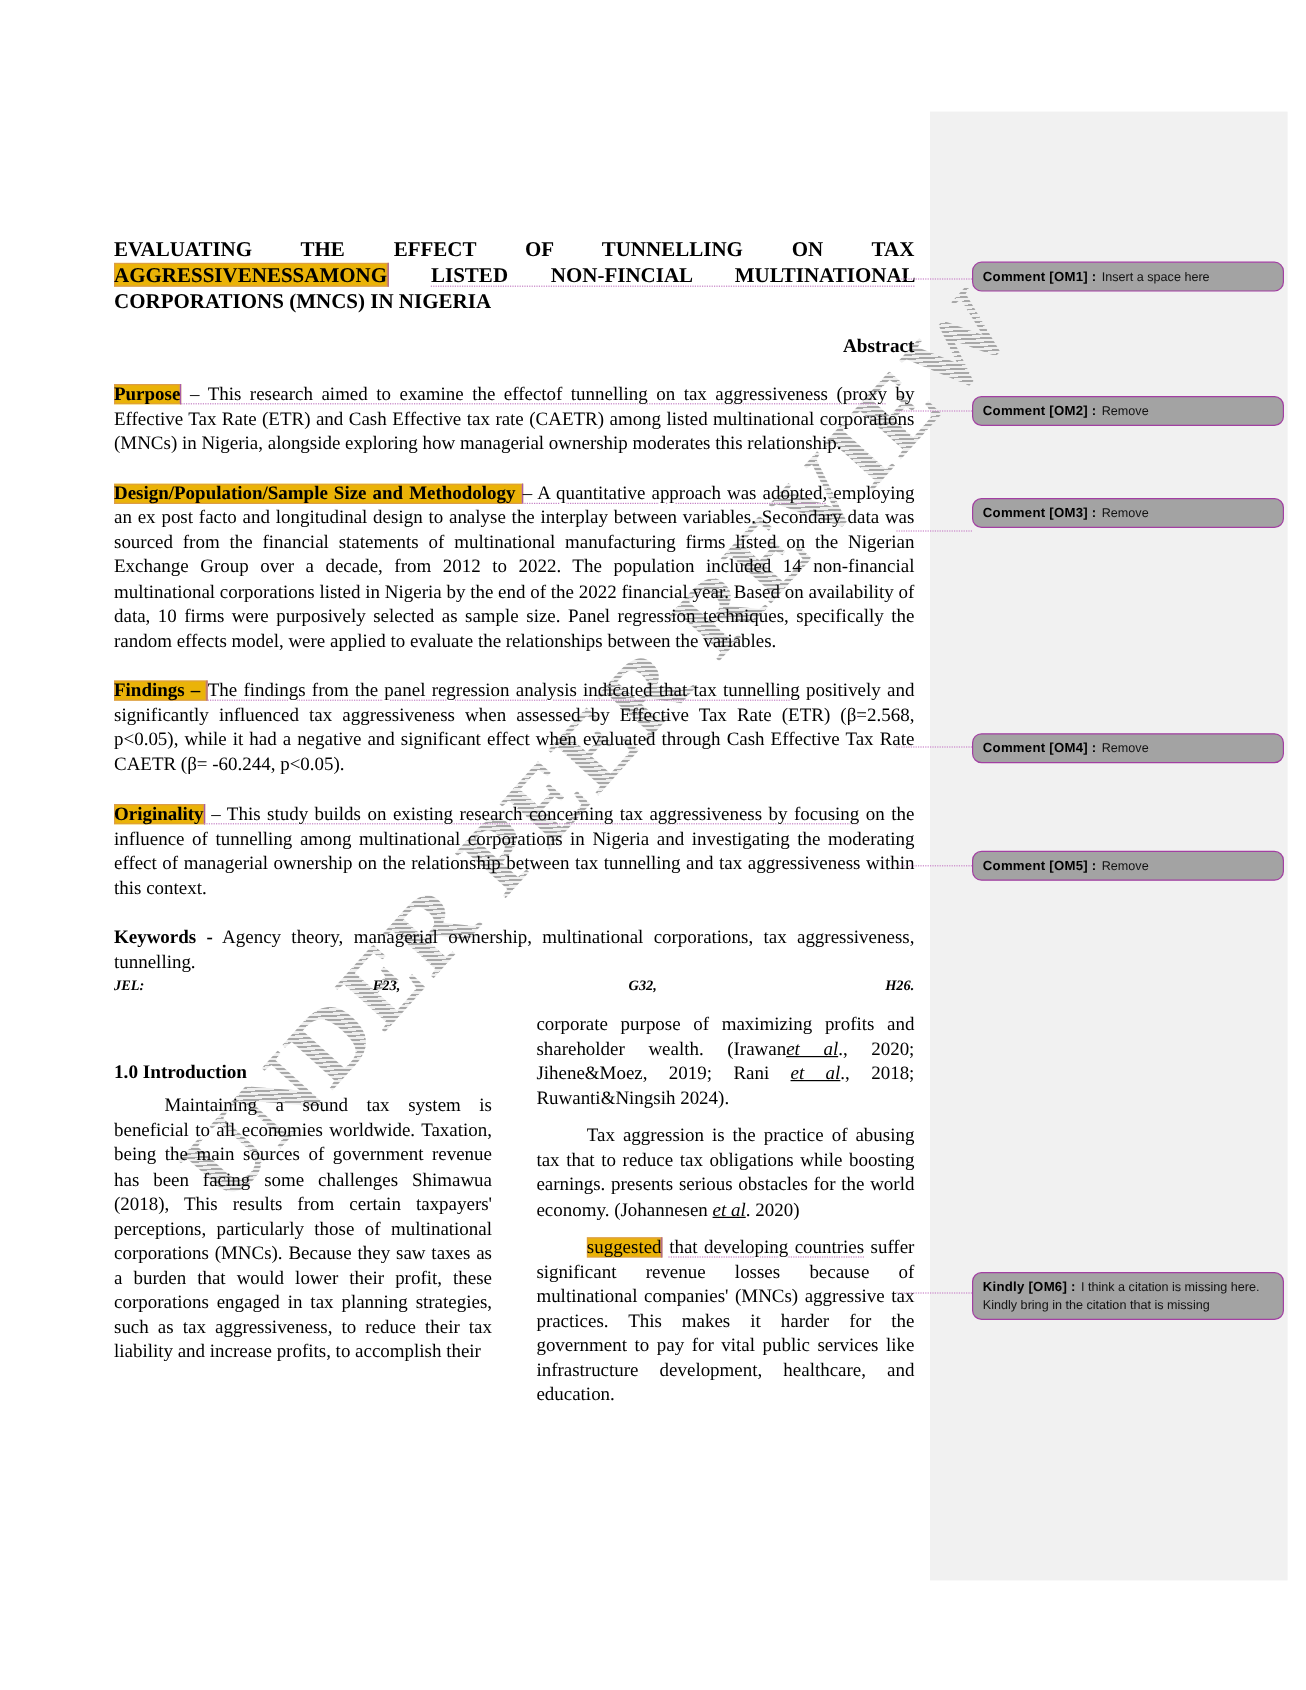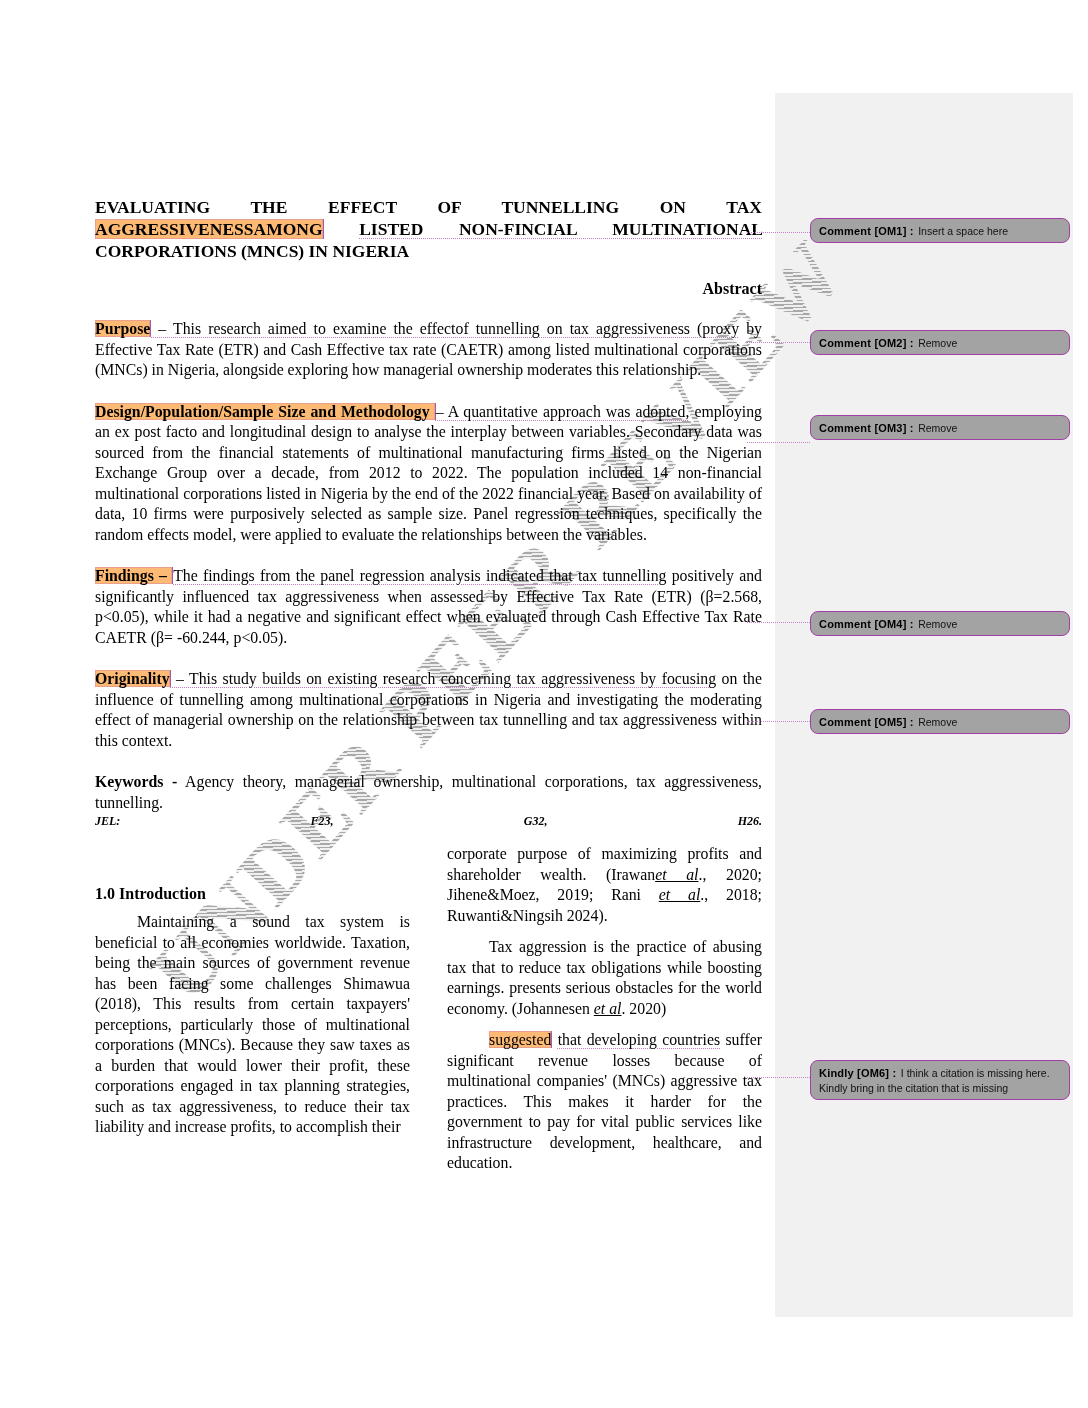--- a/index.html
+++ b/index.html
@@ -28,21 +28,21 @@
   .para{font-size:15.8px;line-height:20.5px;text-align:justify;margin:21px 0 0;}
   .jel{display:flex;justify-content:space-between;font-weight:bold;font-size:12px;margin-top:1px;font-style:italic;}
   .columns{display:flex;gap:37px;margin-top:15px;}
   .col{width:315px;}
   .col .para{margin:0 0 11px;}
   .col h4{font-size:16px;font-weight:bold;margin:41px 0 9px;}
   .indent{text-indent:42px;}
   .b{font-weight:bold;}
   .i{font-style:italic;text-decoration:underline;}
   .hl{
-    background:#fdba74;
+    background:#eab308;
     box-shadow:inset 0 0 0 1px rgba(195,115,190,0.35);
     border-right:1.4px solid #a85ba8;
   }
   .du{text-decoration:underline dotted #c47fc4;text-decoration-thickness:1px;text-underline-offset:3px;}
   .connector{
     position:absolute;left:747px;width:63px;height:0;
     border-top:1.4px dotted #c883c8;z-index:2;
   }
   .comment-box{
     position:absolute;left:810px;width:242px;

